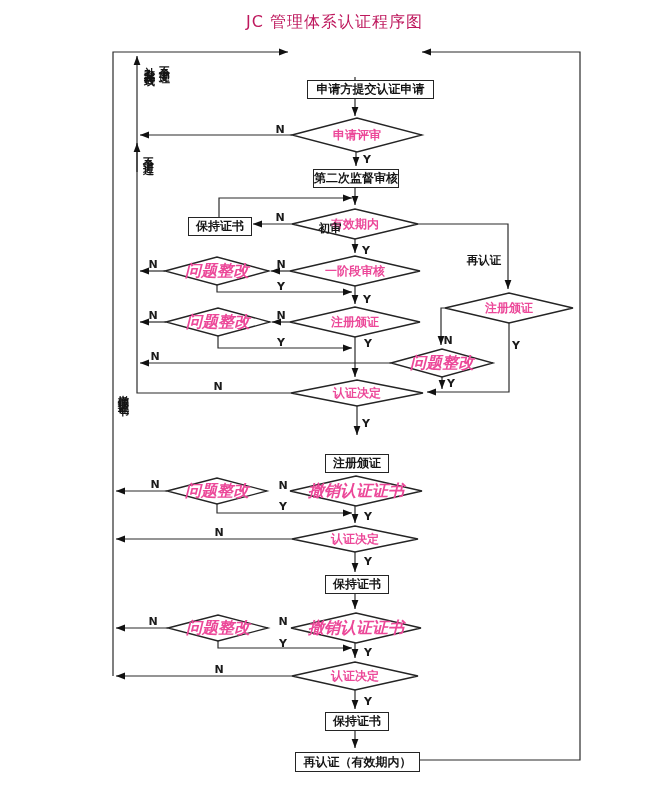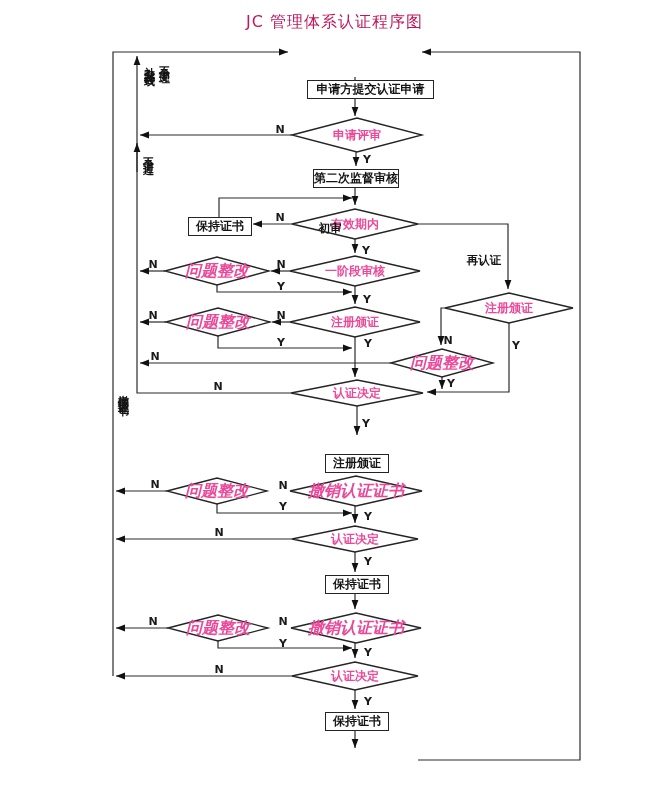--- a/index.html
+++ b/index.html
@@ -116,20 +116,21 @@
   </svg>
 
   <div class="title">JC 管理体系认证程序图</div>
 
   <div class="box" style="left:307px;top:80px;width:125px;height:17px">申请方提交认证申请</div>
   <div class="box" style="left:313px;top:169px;width:84px;height:17px">第二次监督审核</div>
   <div class="box" style="left:188px;top:217px;width:62px;height:17px">保持证书</div>
   <div class="box" style="left:325px;top:454px;width:62px;height:17px">注册颁证</div>
   <div class="box" style="left:325px;top:575px;width:62px;height:17px">保持证书</div>
   <div class="box" style="left:325px;top:712px;width:62px;height:17px">保持证书</div>
+  <div class="box" style="left:295px;top:752px;width:123px;height:18px">再认证（有效期内）</div>
 
   <span class="nlab" style="left:357px;top:135px">申请评审</span>
   <span class="nlab" style="left:355px;top:224px">有效期内</span>
   <span class="nlab" style="left:355px;top:271px">一阶段审核</span>
   <span class="nlab" style="left:355px;top:322px">注册颁证</span>
   <span class="nlab" style="left:357px;top:393px">认证决定</span>
   <span class="nlab small" style="left:356px;top:491px">撤销认证证书</span>
   <span class="nlab" style="left:355px;top:539px">认证决定</span>
   <span class="nlab small" style="left:356px;top:628px">撤销认证证书</span>
   <span class="nlab" style="left:355px;top:676px">认证决定</span>

